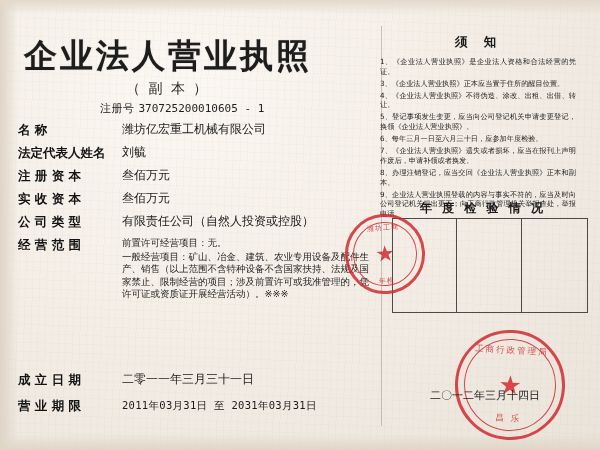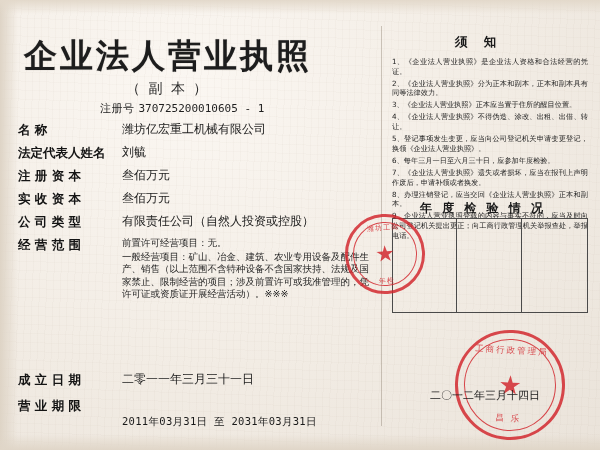--- a/index.html
+++ b/index.html
@@ -50,39 +50,39 @@
   
   .fields{position:absolute;left:18px;top:122px;width:352px;font-size:12px;}
   .frow{display:flex;align-items:flex-start;margin-bottom:6px;}
   .flabel{
     width:104px;flex:0 0 104px;
     display:flex;justify-content:space-between;
     font-weight:bold;font-size:12.5px;color:#141414;letter-spacing:0px;
     padding-right:4px;box-sizing:border-box;
   }
   .fval{flex:1;font-size:12px;color:#1a1a1a;line-height:14px;}
-  .fval.mono{font-family:"DejaVu Sans Mono","Liberation Mono",monospace;font-size:11px;margin-top:16px;}
+  .fval.mono{font-family:"DejaVu Sans Mono","Liberation Mono",monospace;font-size:11px;}
   .scope{font-size:9.5px;line-height:12.5px;color:#1f1f1f;}
   .scope .pre{display:block;margin-bottom:1px;}
 
   
   .bottom{position:absolute;left:18px;top:372px;width:352px;font-size:12px;}
   .bottom .frow{margin-bottom:9px;}
   .bottom .fval{font-size:12px;}
   .bottom .fval.mono{font-size:10.5px;letter-spacing:.3px;}
 
   
   .vdiv{position:absolute;left:381px;top:26px;width:1px;height:400px;background:rgba(120,105,90,.35);}
 
   
   .notice-title{
     position:absolute;left:455px;top:34px;font-size:12.5px;font-weight:bold;letter-spacing:6px;color:#1a1a1a;
   }
   .notice{
-    position:absolute;left:392px;top:57px;width:196px;
+    position:absolute;left:380px;top:57px;width:196px;
     font-size:7.2px;line-height:9.6px;color:#222;text-align:justify;
   }
   .notice p{margin:0 0 2.5px 0;}
 
   
   .ai-title{
     position:absolute;left:420px;top:200px;font-size:12px;font-weight:bold;letter-spacing:3px;color:#1a1a1a;
   }
   .ai-table{
     position:absolute;left:392px;top:218px;width:196px;height:95px;
@@ -180,21 +180,20 @@
       <div class="flabel">营 业 期 限</div>
       <div class="fval mono">2011年03月31日 至 2031年03月31日</div>
     </div>
   </div>
 
   <div class="vdiv"></div>
 
   <div class="notice-title">须  知</div>
   <div class="notice">
     <p>1、《企业法人营业执照》是企业法人资格和合法经营的凭证。</p>
-    <p>2、《企业法人营业执照》分为正本和副本，正本和副本具有同等法律效力。</p>
     <p>3、《企业法人营业执照》正本应当置于住所的醒目位置。</p>
     <p>4、《企业法人营业执照》不得伪造、涂改、出租、出借、转让。</p>
     <p>5、登记事项发生变更，应当向公司登记机关申请变更登记，换领《企业法人营业执照》。</p>
     <p>6、每年三月一日至六月三十日，应参加年度检验。</p>
     <p>7、《企业法人营业执照》遗失或者损坏，应当在报刊上声明作废后，申请补领或者换发。</p>
     <p>8、办理注销登记，应当交回《企业法人营业执照》正本和副本。</p>
     <p>9、企业法人营业执照登载的内容与事实不符的，应当及时向公司登记机关提出更正；向工商行政管理机关举报查处，举报电话。</p>
   </div>
 
   <div class="ai-title">年 度 检 验 情 况</div>

